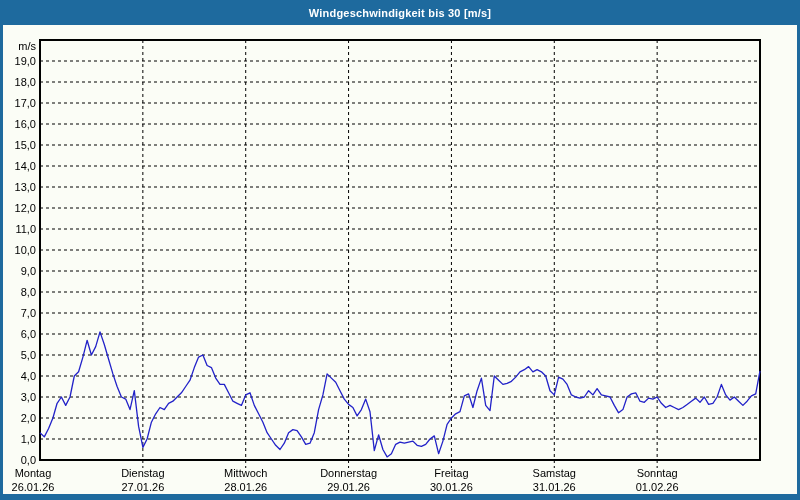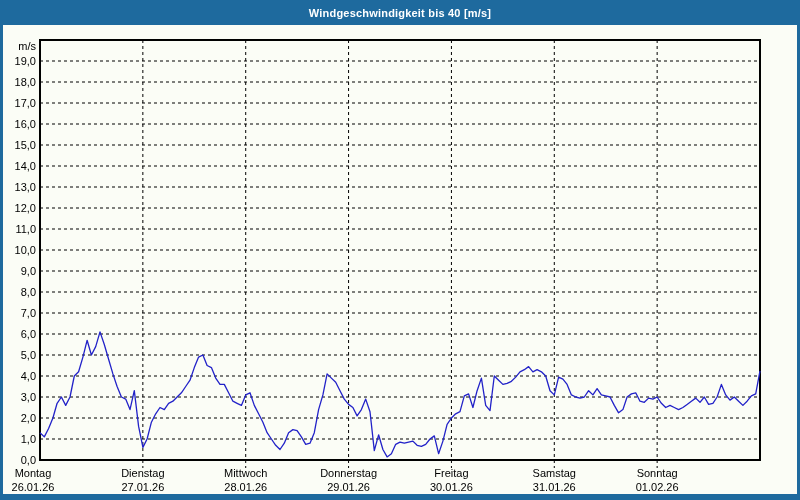--- a/index.html
+++ b/index.html
@@ -17,21 +17,21 @@
   .frame-right{right:0;top:25px;bottom:0;width:3px;}
   .frame-bottom{left:0;right:0;bottom:0;height:6px;}
   svg.chart{position:absolute;left:0;top:0;z-index:1;}
   svg.chart text{font-family:"Liberation Sans",sans-serif;font-size:11px;fill:#000000;}
 </style>
 </head>
 <body>
 
 <div class="window" style="background: rgb(251, 253, 246);">
   <div class="titlebar" style="background: rgb(30, 106, 158);">
-    <span style="color: rgb(255, 255, 255);">Windgeschwindigkeit bis 40 [m/s]</span>
+    <span style="color: rgb(255, 255, 255);">Windgeschwindigkeit bis 30 [m/s]</span>
   </div>
 
   <svg id="chart-svg" class="chart" width="800" height="500" viewBox="0 0 800 500">
       <line x1="40" y1="61" x2="760" y2="61" stroke="#000000" stroke-width="1" stroke-dasharray="3,3"></line>
       <text x="36" y="65" text-anchor="end">19,0</text>
       <line x1="40" y1="82" x2="760" y2="82" stroke="#000000" stroke-width="1" stroke-dasharray="3,3"></line>
       <text x="36" y="86" text-anchor="end">18,0</text>
       <line x1="40" y1="103" x2="760" y2="103" stroke="#000000" stroke-width="1" stroke-dasharray="3,3"></line>
       <text x="36" y="107" text-anchor="end">17,0</text>
       <line x1="40" y1="124" x2="760" y2="124" stroke="#000000" stroke-width="1" stroke-dasharray="3,3"></line>

